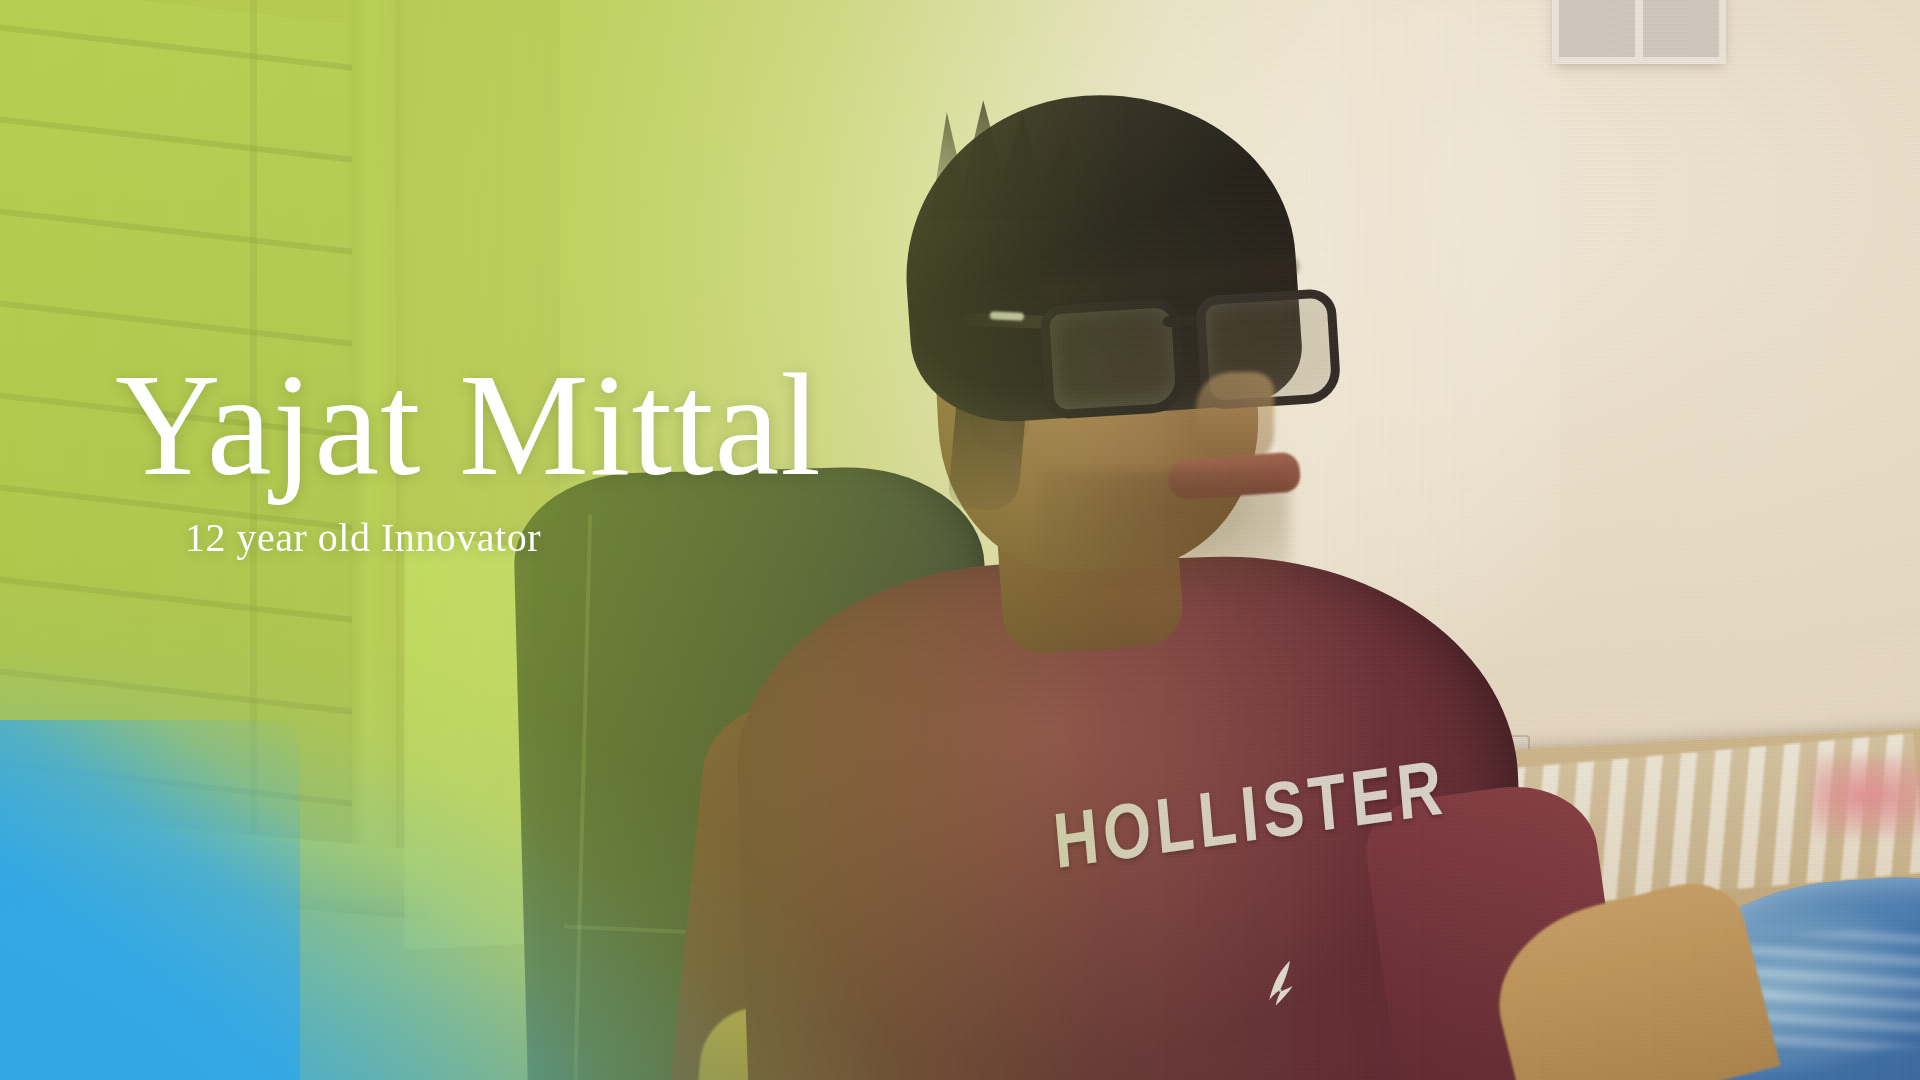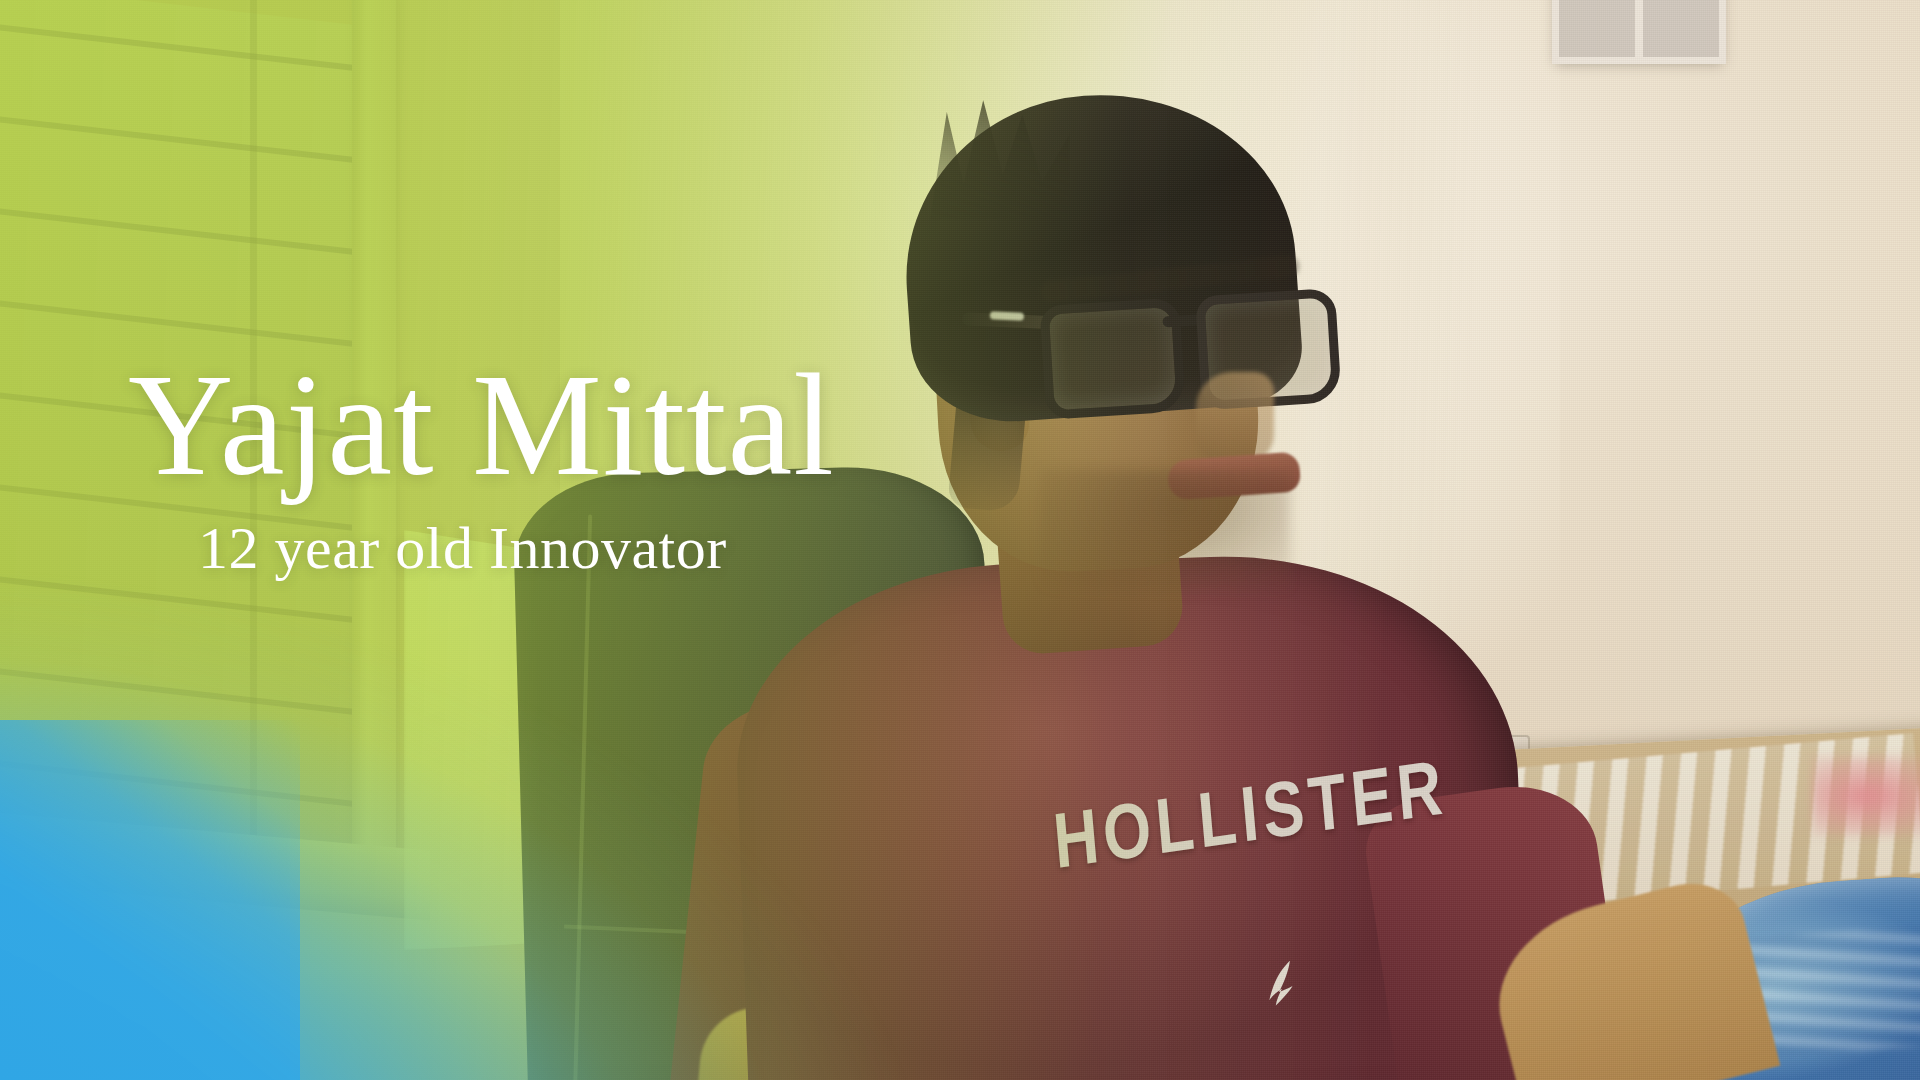--- a/index.html
+++ b/index.html
@@ -439,38 +439,38 @@
     background: linear-gradient(270deg,
         rgba(255,238,205,0.14) 0%,
         rgba(255,240,210,0.06) 45%,
         rgba(255,245,220,0) 100%);
     mix-blend-mode: soft-light;
   }
 
   
   .title-block {
     position: absolute;
-    left: 128px;
+    left: 115px;
     top: 352px;
     z-index: 40;
     color: #ffffff;
   }
   .lower-third-title {
     font-family: "Liberation Serif", "DejaVu Serif", serif;
     font-weight: 400;
     font-size: 146px;
     line-height: 1.0;
     letter-spacing: 1px;
     white-space: nowrap;
     text-shadow: 0 2px 14px rgba(60,70,30,0.22);
   }
   .lower-third-subtitle {
     font-family: "Liberation Serif", "DejaVu Serif", serif;
     font-weight: 400;
-    font-size: 60px;
+    font-size: 40px;
     line-height: 1.0;
     letter-spacing: 0.5px;
     white-space: nowrap;
     margin-top: 20px;
     margin-left: 70px;
     text-shadow: 0 2px 12px rgba(60,70,30,0.22);
     font-variant-numeric: oldstyle-nums;
   }
 </style>
 </head>

